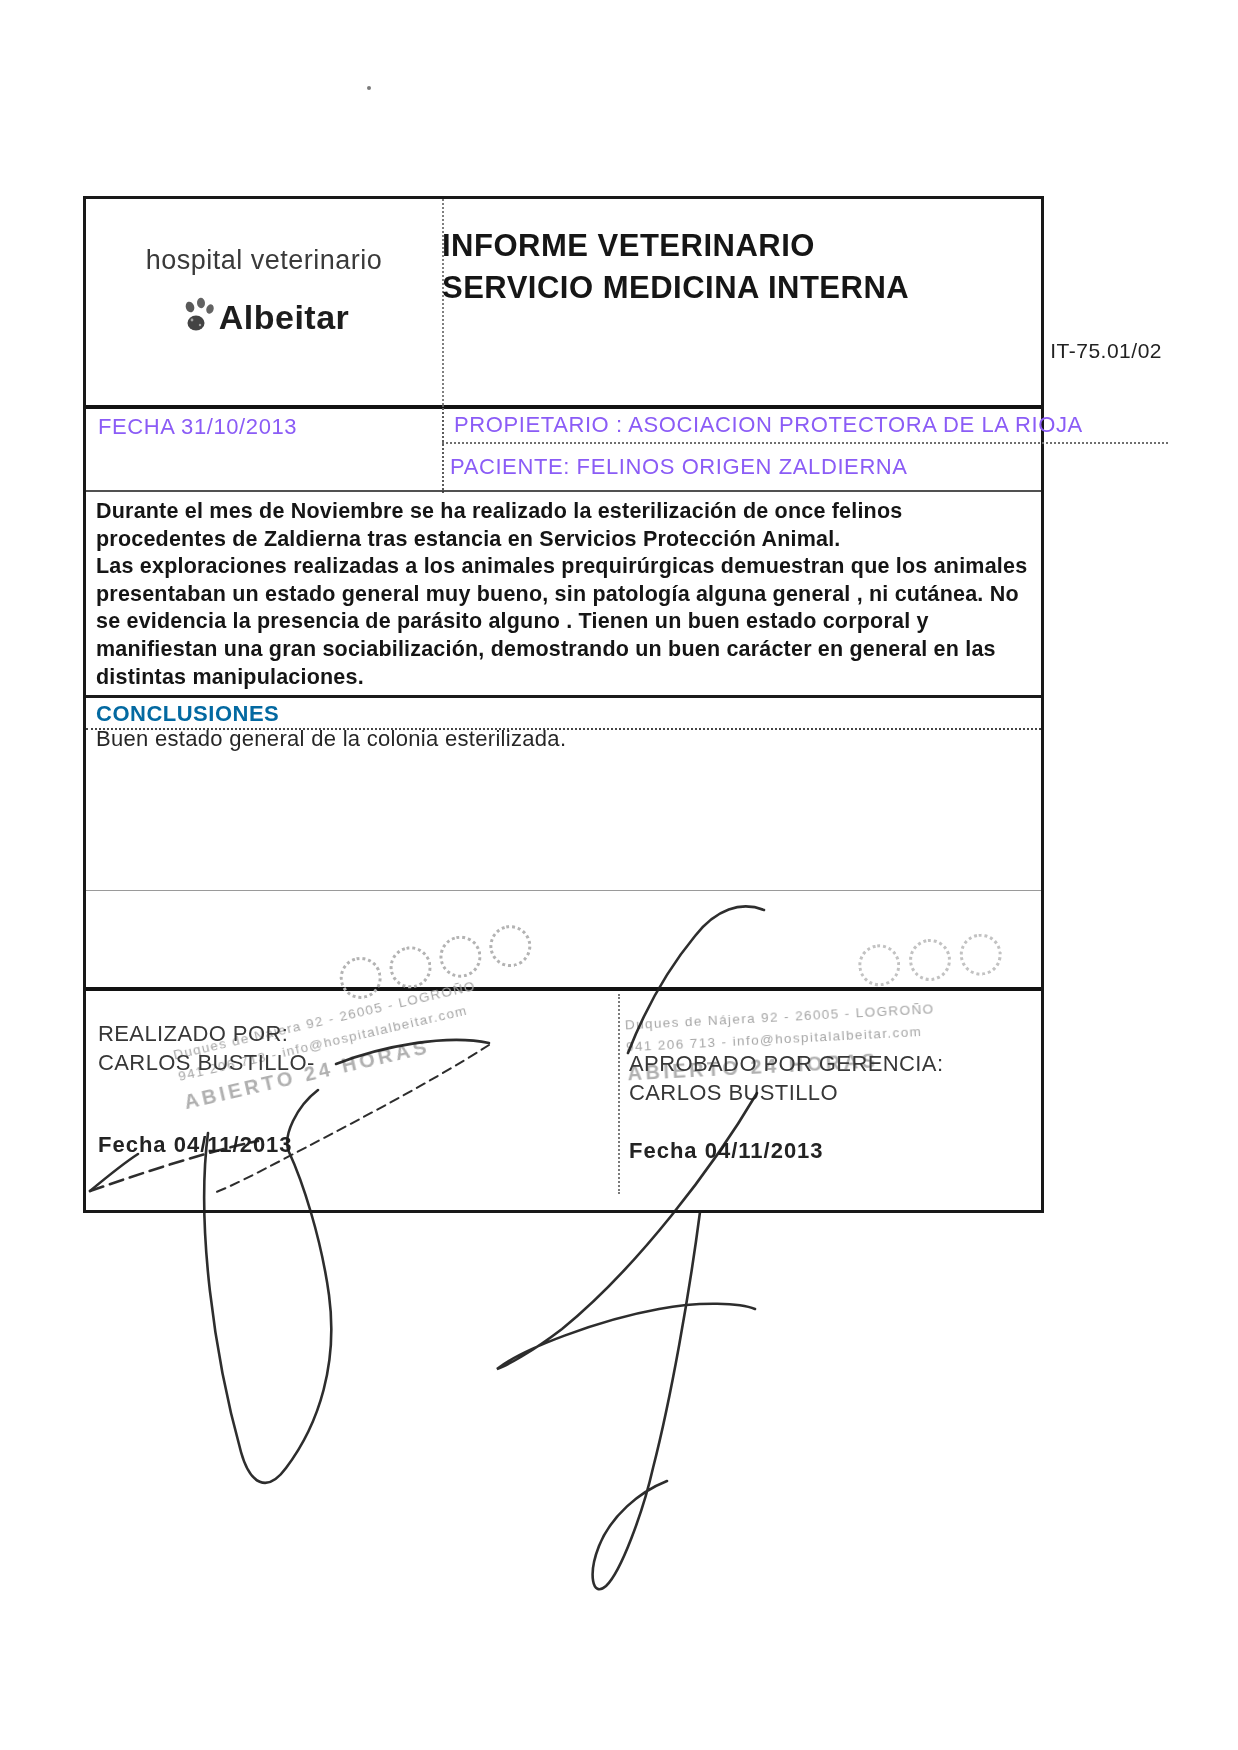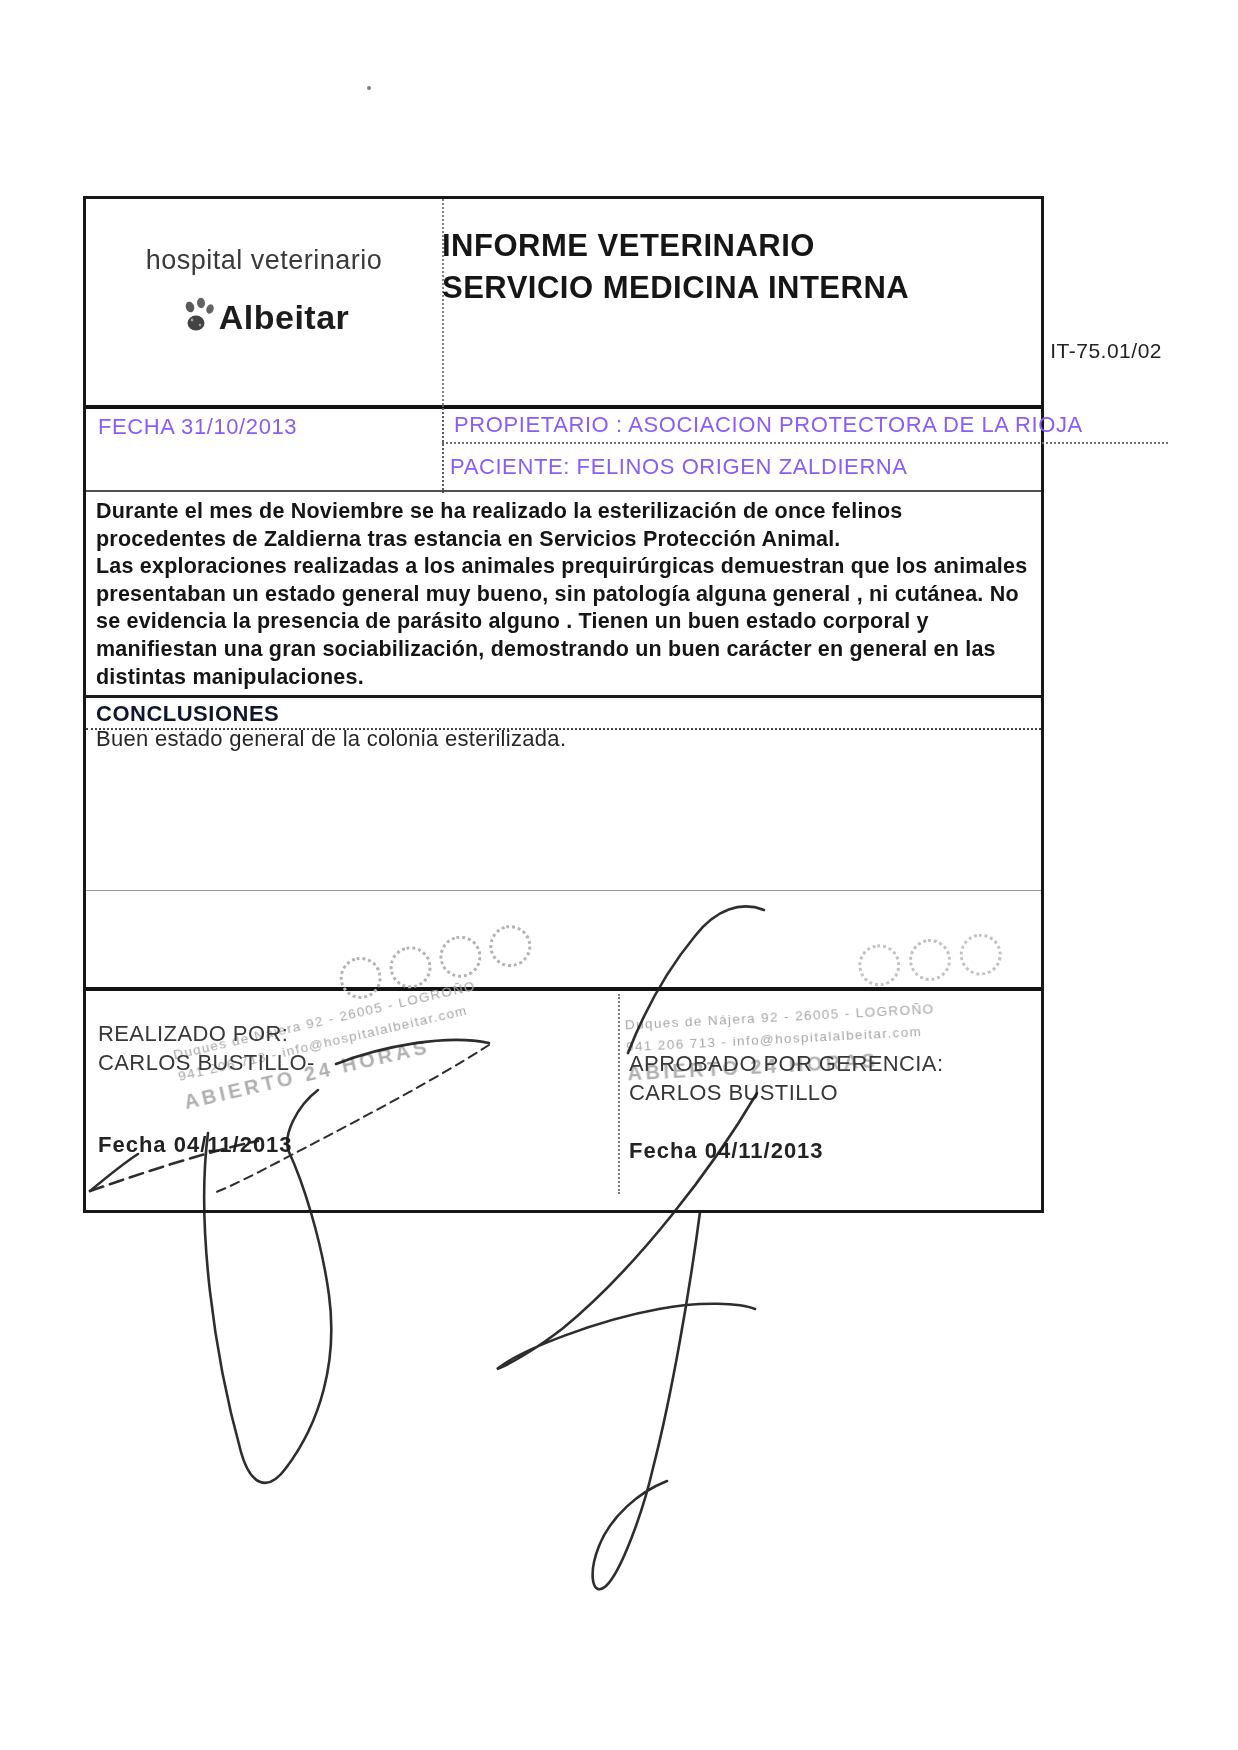--- a/index.html
+++ b/index.html
@@ -35,21 +35,21 @@
   .propietario { position:absolute; left:368px; top:213px; width:705px; }
   .dash-under-prop { position:absolute; left:356px; top:243px; width:726px; border-top:2px dotted #6f6f6f; }
   .paciente { position:absolute; left:364px; top:255px; width:705px; }
   .line-meta-bottom { top:291px; border-top:2px solid #333; opacity:.85; }
 
   
   .body-text { position:absolute; left:10px; top:299px; width:1062px;
                font-size:21.5px; font-weight:700; line-height:27.6px; color:#151515;
                white-space:pre-line; letter-spacing:.2px; }
   .line-conc-top { top:496px; border-top:3px solid #1b1b1b; }
-  .conclusiones { position:absolute; left:10px; top:502px; font-size:22px; font-weight:700; color:#0f172a; letter-spacing:.5px; }
+  .conclusiones { position:absolute; left:10px; top:502px; font-size:22px; font-weight:700; color:#0369a1; letter-spacing:.5px; }
   .line-conc-under { top:529px; border-top:2px dotted #454545; }
   .conclusion-text { position:absolute; left:10px; top:527px; font-size:22px; font-weight:400; color:#262626; letter-spacing:.3px; }
   .line-faint { top:691px; border-top:1px solid #9a9a9a; }
   .line-sig-top { top:788px; border-top:4px solid #121212; }
 
   
   .v-div-sig { position:absolute; left:532px; top:795px; height:200px; border-left:2px dotted #7a7a7a; }
   .sig-text { font-size:22px; font-weight:400; color:#373737; letter-spacing:.4px; z-index:2; }
   .realizado    { position:absolute; left:12px;  top:822px; }
   .carlos-left  { position:absolute; left:12px;  top:851px; }

